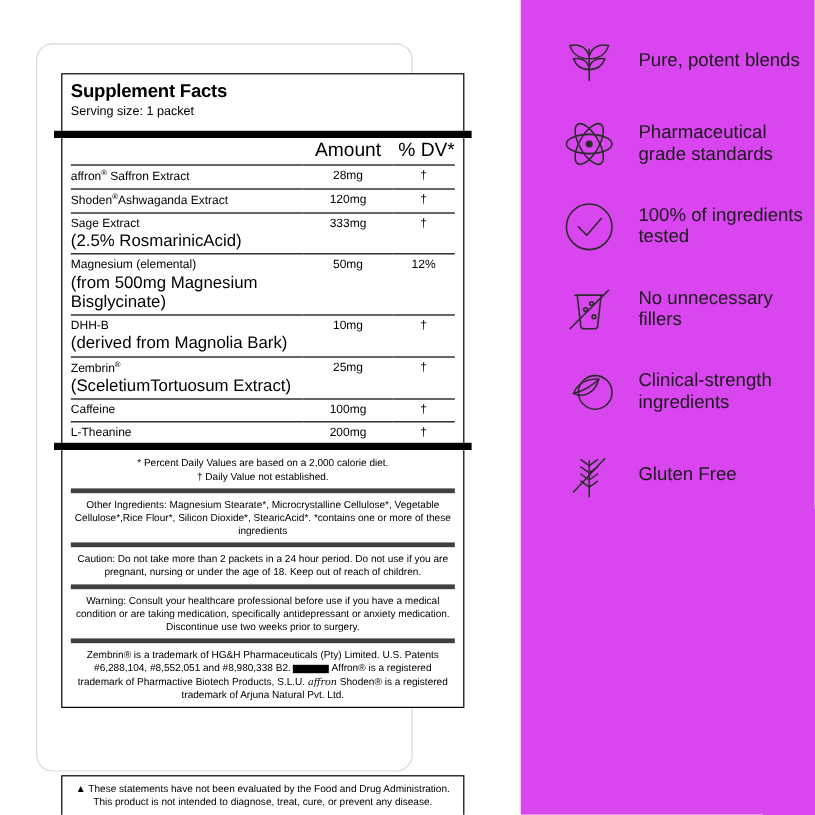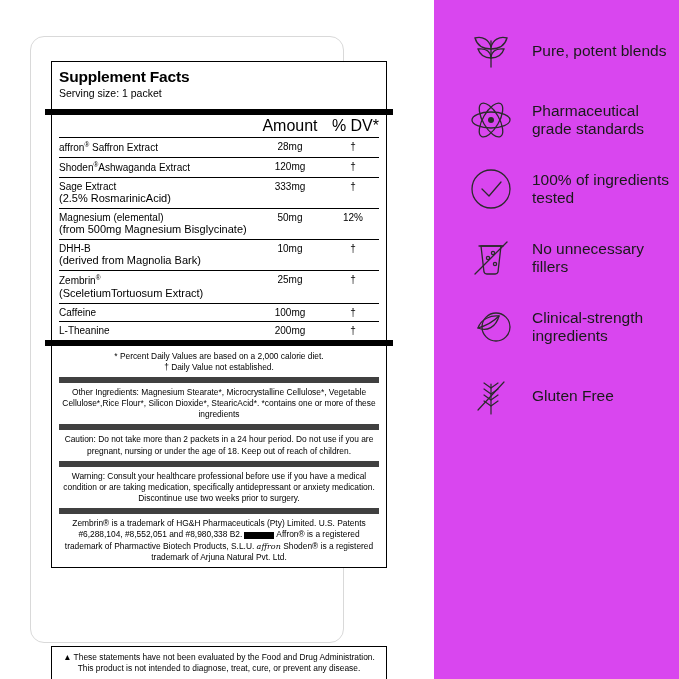--- a/index.html
+++ b/index.html
@@ -96,33 +96,33 @@
     text-align: center;
     width: 74px;
     white-space: nowrap;
   }
   td.dv {
     text-align: center;
     width: 52px;
     white-space: nowrap;
   }
   .sub {
-    font-size: 11px;
+    font-size: 14px;
     display: block;
   }
   sup {
     font-size: 6.5px;
     vertical-align: super;
   }
   .bottom-heavy {
     border-bottom: 6px solid #000;
     margin: 0 -7px;
   }
   .fine-block {
-    border-top: 6px solid #404040;
+    border-top: 4px solid #404040;
     padding: 4px 0 4px 0;
     font-size: 8.4px;
     line-height: 1.33;
     color: #000;
   }
   .fine-block.first { border-top: none; padding-top: 5px; }
   .redaction {
     display: inline-block;
     width: 30px;
     height: 7px;

